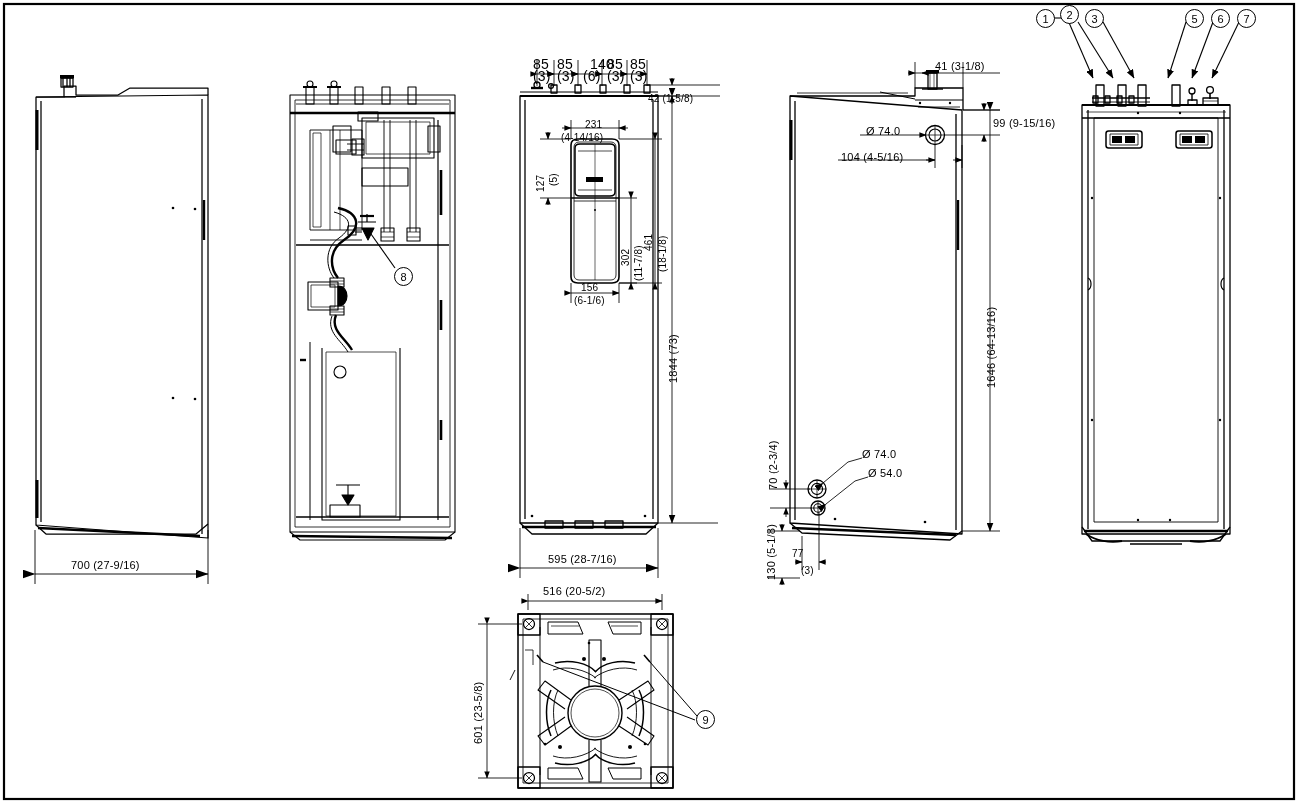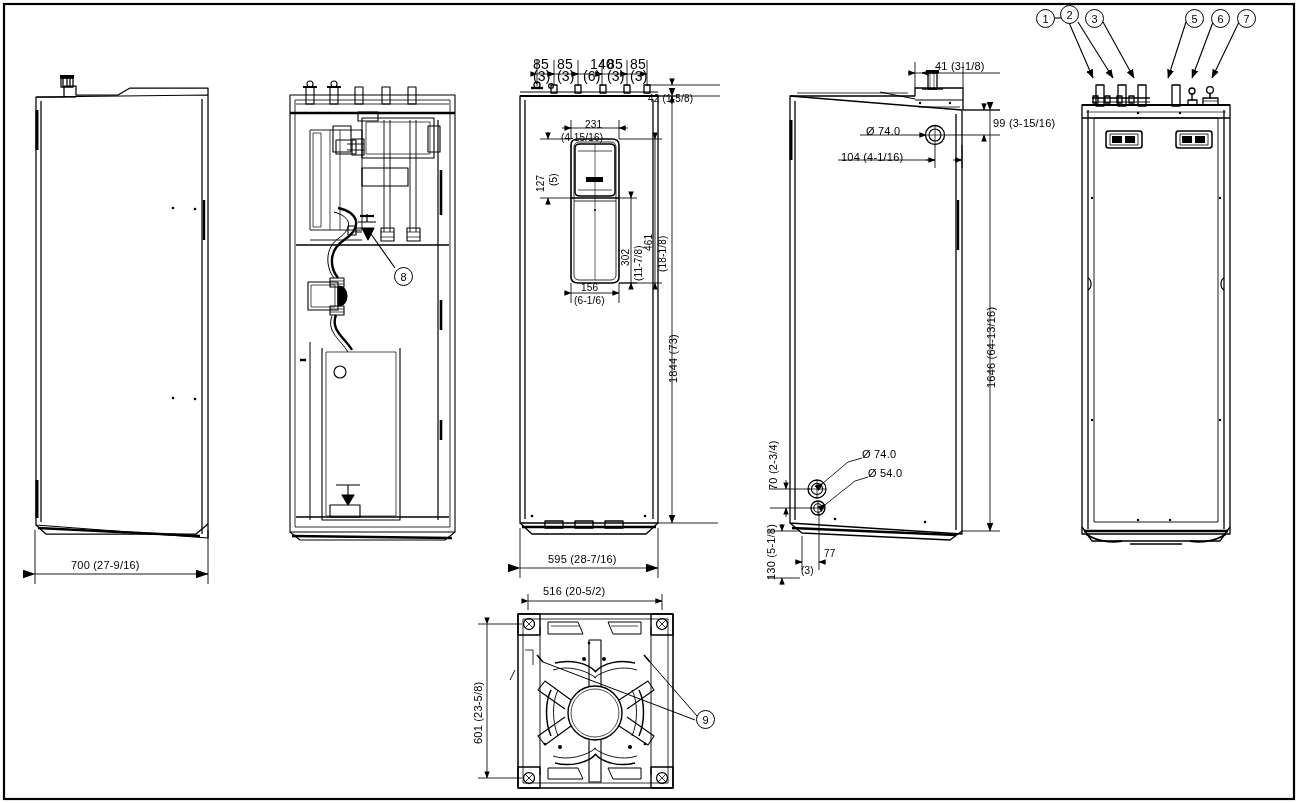--- a/index.html
+++ b/index.html
@@ -501,47 +501,47 @@
 <div class="lbl t" style="left:580px;top:60px;padding-left:10px;">140</div>
 <div class="lbl t" style="left:583px;top:72px;">(6)</div>
 <div class="lbl t" style="left:607px;top:60px;">85</div>
 <div class="lbl t" style="left:607px;top:72px;">(3)</div>
 <div class="lbl t" style="left:630px;top:60px;">85</div>
 <div class="lbl t" style="left:630px;top:72px;">(3)</div>
 
 <div class="lbl s" style="left:648px;top:82px;margin-top:12px;">42 (1-5/8)</div>
 
 <div class="lbl s" style="left:585px;top:120px;">231</div>
-<div class="lbl s" style="left:561px;top:133px;">(4-15/16)</div>
+<div class="lbl s" style="left:561px;top:133px;">(4-14/16)</div>
 
 <div class="lbl s rot" style="left:536px;top:192px;">127</div>
 <div class="lbl s rot" style="left:549px;top:186px;">(5)</div>
 
 <div class="lbl s rot" style="left:621px;top:266px;">302</div>
 <div class="lbl s rot" style="left:634px;top:281px;">(11-7/8)</div>
 
 <div class="lbl s rot" style="left:644px;top:251px;">461</div>
 <div class="lbl s rot" style="left:658px;top:272px;">(18-1/8)</div>
 
 <div class="lbl s" style="left:581px;top:283px;text-align:right;">156</div>
 <div class="lbl s" style="left:574px;top:296px;">(6-1/6)</div>
 
 <div class="lbl rot" style="left:668px;top:383px;">1844 (73)</div>
 <div class="lbl" style="left:548px;top:554px;">595 (28-7/16)</div>
 
 <div class="lbl" style="left:935px;top:61px;">41 (3-1/8)</div>
 <div class="lbl" style="left:866px;top:126px;">Ø 74.0</div>
-<div class="lbl" style="left:993px;top:118px;">99 (3-15/16)</div>
-<div class="lbl" style="left:841px;top:152px;">104 (4-1/16)</div>
+<div class="lbl" style="left:993px;top:118px;">99 (9-15/16)</div>
+<div class="lbl" style="left:841px;top:152px;">104 (4-5/16)</div>
 <div class="lbl rot" style="left:986px;top:388px;">1646 (64-13/16)</div>
 <div class="lbl" style="left:862px;top:449px;">Ø 74.0</div>
 <div class="lbl" style="left:868px;top:468px;text-align:right;">Ø 54.0</div>
 <div class="lbl rot" style="left:768px;top:490px;">70 (2-3/4)</div>
 <div class="lbl rot" style="left:766px;top:580px;">130 (5-1/8)</div>
-<div class="lbl s" style="left:824px;top:549px;">77</div>
+<div class="lbl s" style="left:792px;top:549px;">77</div>
 <div class="lbl s" style="left:801px;top:566px;">(3)</div>
 
 <div class="lbl" style="left:543px;top:586px;">516 (20-5/2)</div>
 <div class="lbl rot" style="left:473px;top:744px;">601 (23-5/8)</div>
 
 <div class="bal" style="left:1036px;top:9px;">
       <span>1</span>
     </div>
 <div class="bal" style="left:1060px;top:5px;">
       <span>2</span>

